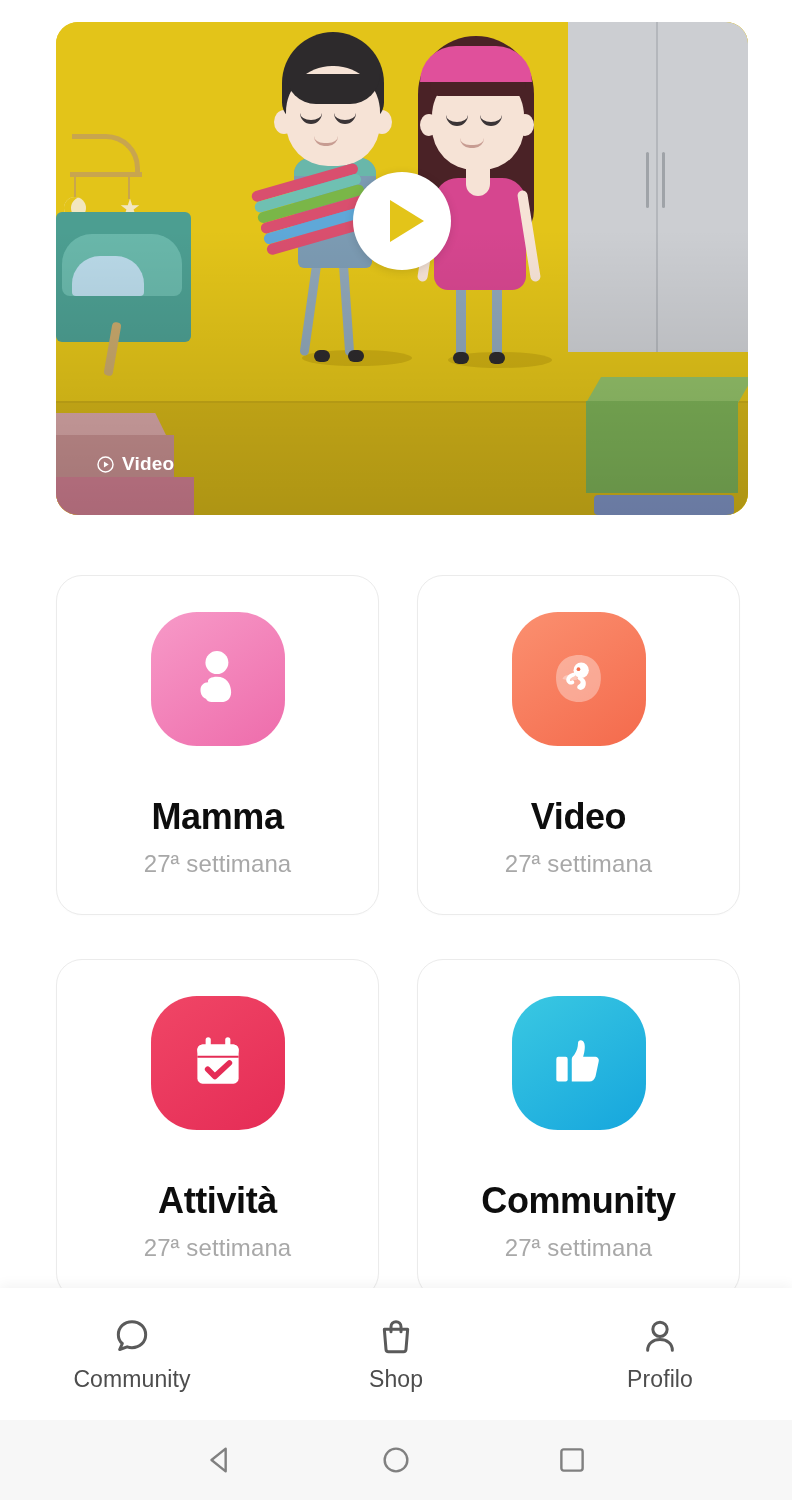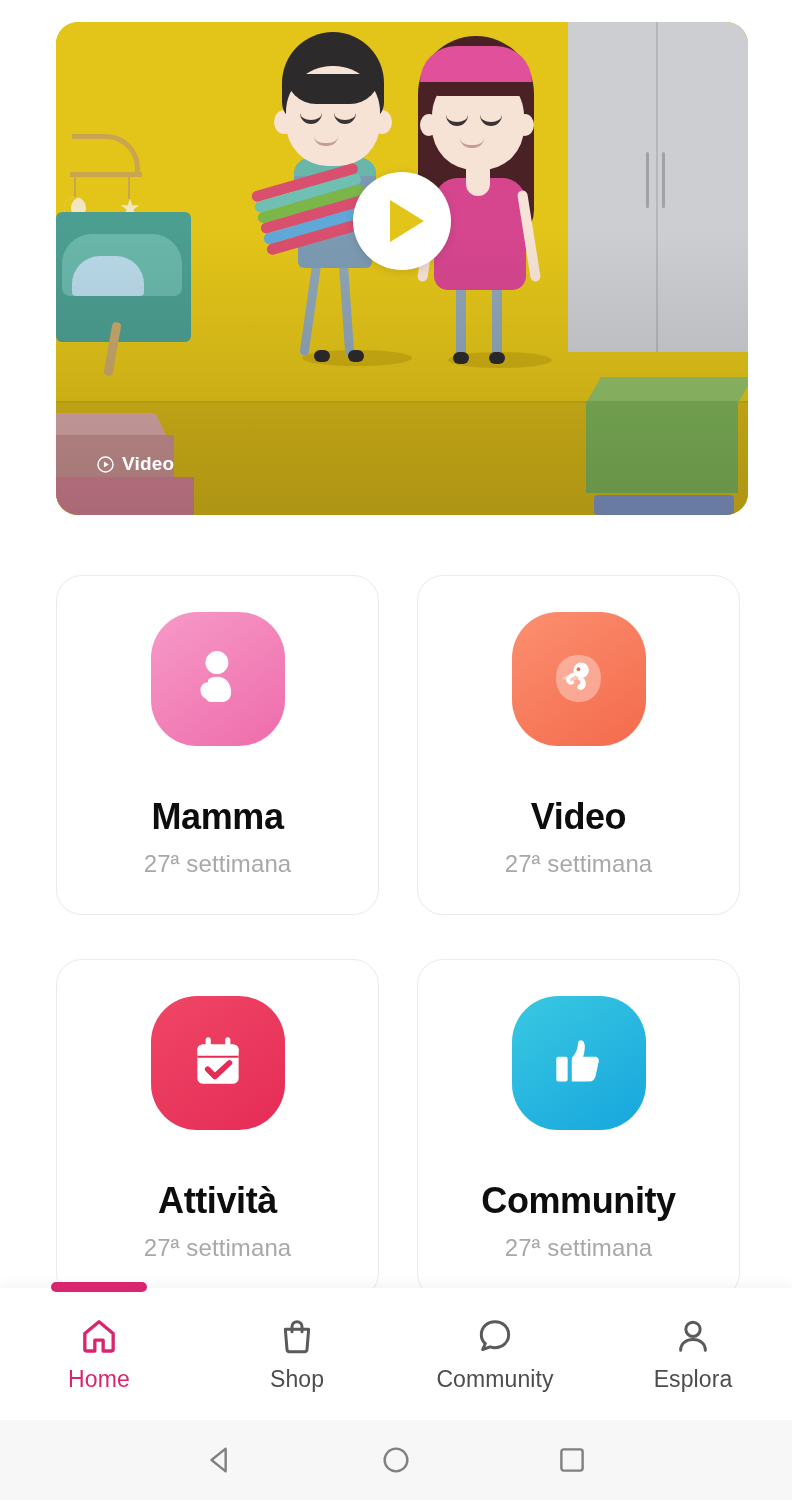--- a/index.html
+++ b/index.html
@@ -610,50 +610,43 @@
         <div class="tile-title">Community</div>
         <div class="tile-sub">27ª settimana</div>
       </div>
     </div>
 
     <div class="peek-card"></div>
   </div>
 
   <div class="bottom-nav">
 
-    <div class="nav-item active">
-      <div class="nav-indicator"></div>
+
+
+    <div class="nav-item">
       <svg class="nav-icon" viewBox="0 0 24 24">
-        <path d="M3.5 10.5 L12 3.5 L20.5 10.5 V20 a1 1 0 0 1 -1 1 h-5 v-6.5 h-5 V21 h-5 a1 1 0 0 1 -1 -1 z" fill="none" stroke="#d9246e" stroke-width="2" stroke-linejoin="round" stroke-linecap="round"></path>
+        <path d="M12 3.4 c4.7 0 8.2 3.4 8.2 7.8 c0 4.4 -3.5 7.8 -8.2 7.8 c-1 0 -2 -0.2 -2.9 -0.5 l-4.5 1.6 l1.6 -3.6 C4.6 15.2 3.8 13.2 3.8 11.2 C3.8 6.8 7.3 3.4 12 3.4 z" fill="none" stroke="#5a5a5a" stroke-width="1.8" stroke-linejoin="round"></path>
       </svg>
-      <span class="nav-label">Home</span>
+      <span class="nav-label">Community</span>
     </div>
-
 
     <div class="nav-item">
       <svg class="nav-icon" viewBox="0 0 24 24">
         <path d="M5 8 h14 l-1 12 a1.5 1.5 0 0 1 -1.5 1.4 h-9 A1.5 1.5 0 0 1 6 20 z" fill="none" stroke="#5a5a5a" stroke-width="1.8" stroke-linejoin="round"></path>
         <path d="M9 9.4 V6.4 a3 3 0 0 1 6 0 v3" fill="none" stroke="#5a5a5a" stroke-width="1.8" stroke-linecap="round"></path>
       </svg>
       <span class="nav-label">Shop</span>
     </div>
 
     <div class="nav-item">
       <svg class="nav-icon" viewBox="0 0 24 24">
-        <path d="M12 3.4 c4.7 0 8.2 3.4 8.2 7.8 c0 4.4 -3.5 7.8 -8.2 7.8 c-1 0 -2 -0.2 -2.9 -0.5 l-4.5 1.6 l1.6 -3.6 C4.6 15.2 3.8 13.2 3.8 11.2 C3.8 6.8 7.3 3.4 12 3.4 z" fill="none" stroke="#5a5a5a" stroke-width="1.8" stroke-linejoin="round"></path>
-      </svg>
-      <span class="nav-label">Community</span>
-    </div>
-
-    <div class="nav-item">
-      <svg class="nav-icon" viewBox="0 0 24 24">
         <circle cx="12" cy="8" r="4.3" fill="none" stroke="#5a5a5a" stroke-width="1.8"></circle>
         <path d="M4.6 20.5 c0 -4 3.3 -6.4 7.4 -6.4 s7.4 2.4 7.4 6.4" fill="none" stroke="#5a5a5a" stroke-width="1.8" stroke-linecap="round"></path>
       </svg>
-      <span class="nav-label">Esplora</span>
+      <span class="nav-label">Profilo</span>
     </div>
   </div>
 
   <div class="sysbar">
     <svg class="sys-btn" viewBox="0 0 24 24">
       <path d="M16 4 L6 12 L16 20 Z" fill="none" stroke="#808080" stroke-width="1.7" stroke-linejoin="round"></path>
     </svg>
     <svg class="sys-btn" viewBox="0 0 24 24">
       <circle cx="12" cy="12" r="8" fill="none" stroke="#808080" stroke-width="1.7"></circle>
     </svg>

